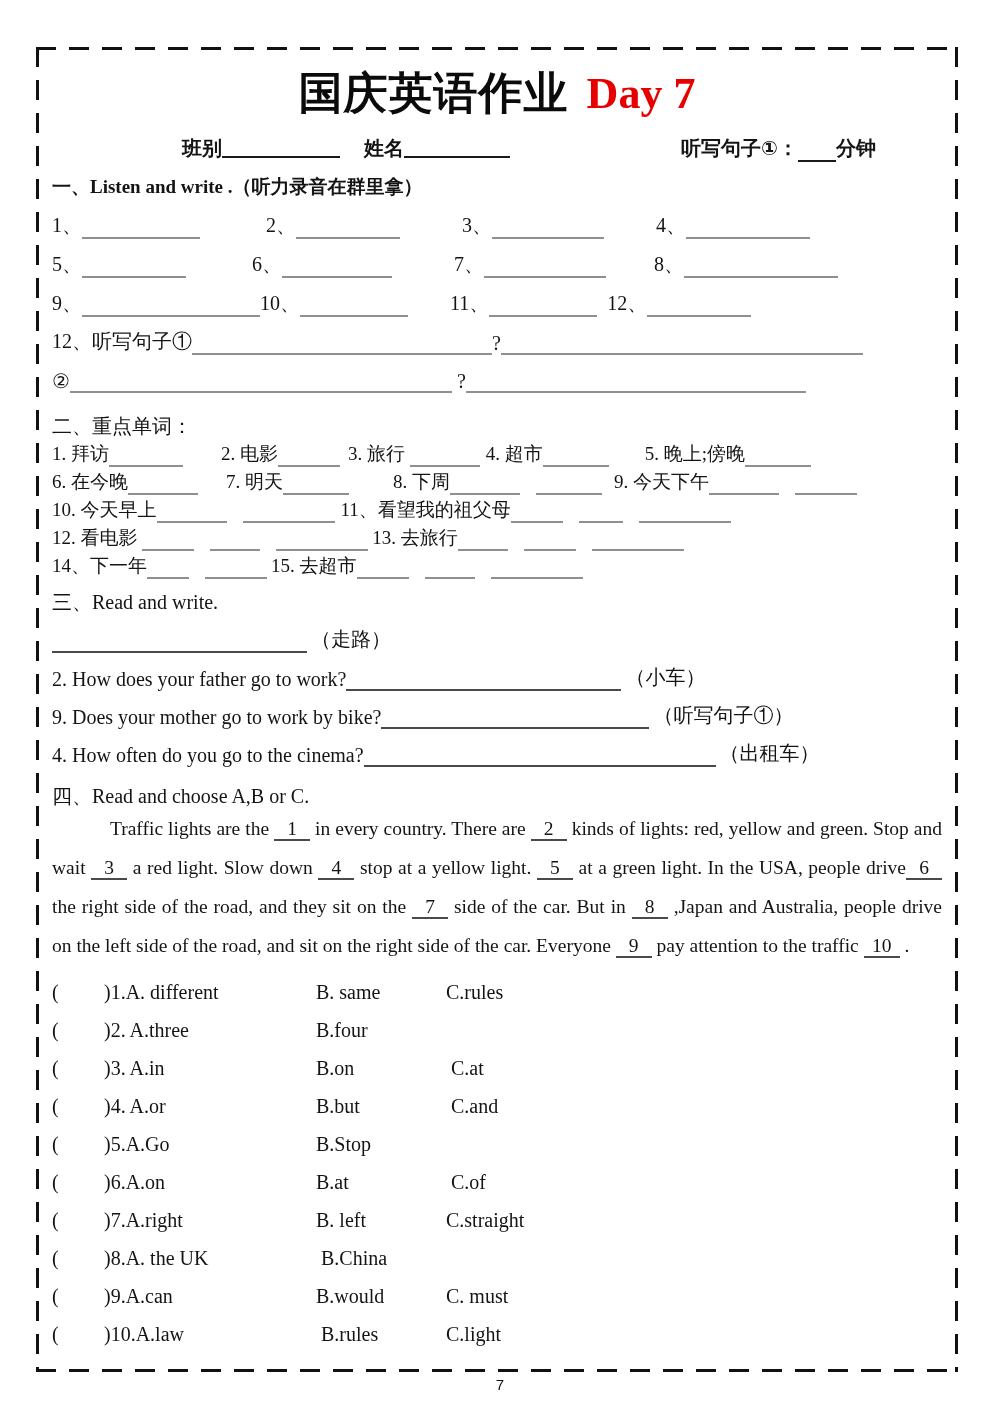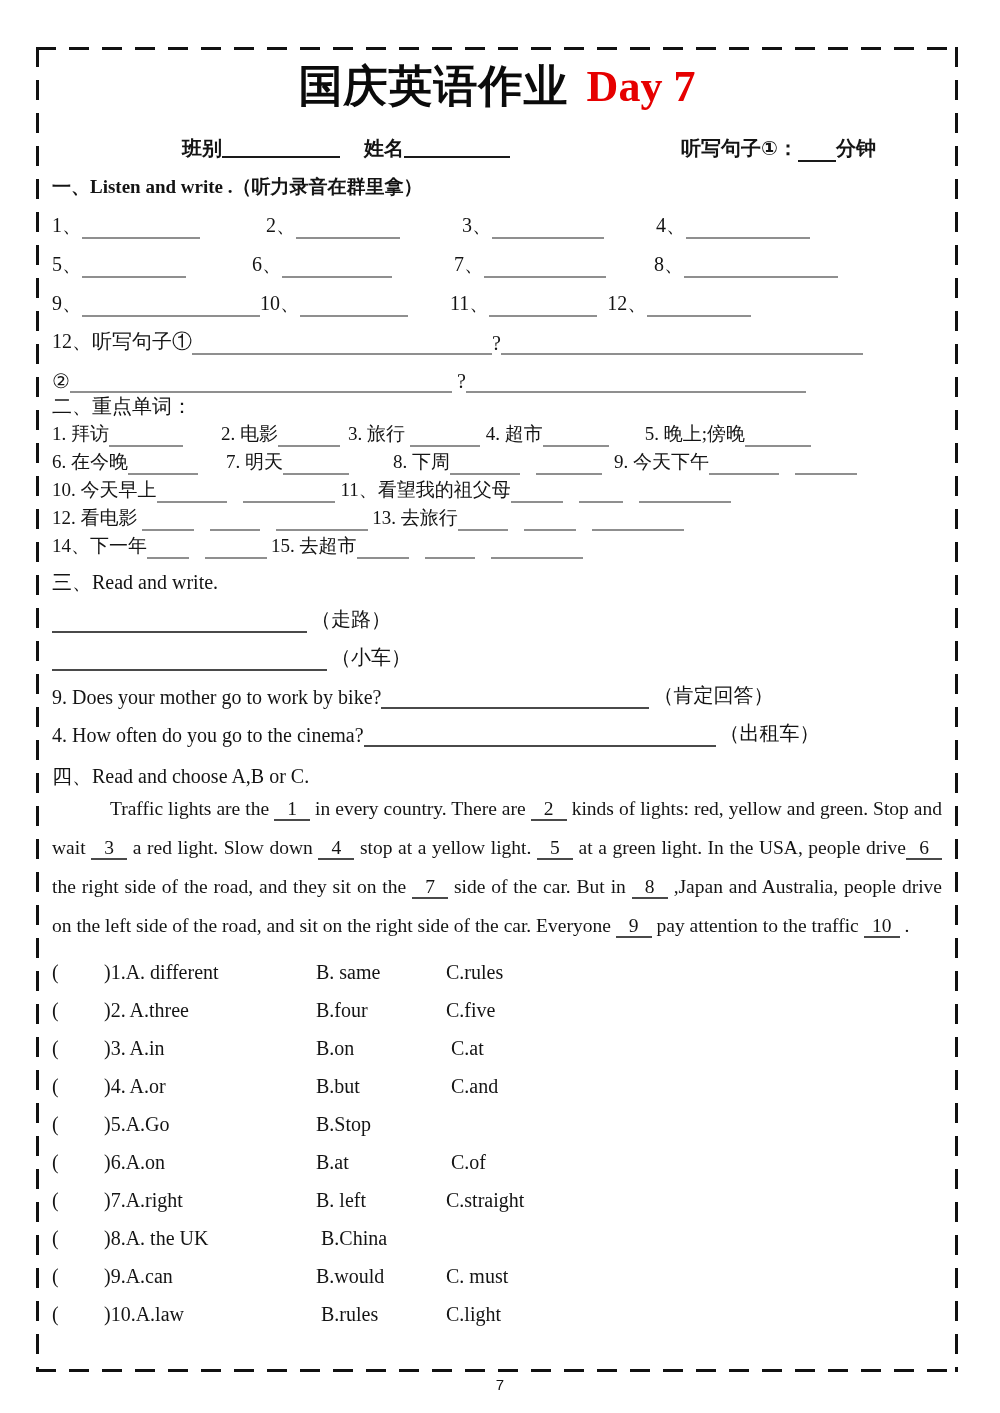--- a/index.html
+++ b/index.html
@@ -17,21 +17,21 @@
     background:repeating-linear-gradient(90deg,#111 0 20px,transparent 20px 33px);}
   .edge-left{left:0;top:0;bottom:0;width:3px;
     background:repeating-linear-gradient(180deg,#111 0 20px,transparent 20px 33px);}
   .edge-right{right:0;top:0;bottom:0;width:3px;
     background:repeating-linear-gradient(180deg,#111 0 20px,transparent 20px 33px);}
 
   .content{position:absolute;left:36px;top:47px;width:922px;box-sizing:border-box;
     padding:8px 16px 0 16px;}
 
   
-  .title-row{text-align:center;margin-top:4px;height:54px;line-height:54px;white-space:nowrap;}
+  .title-row{text-align:center;margin-top:4px;height:54px;line-height:68px;white-space:nowrap;}
   .title-cn{font-family:"Liberation Sans","DejaVu Sans",sans-serif;font-weight:bold;
     font-size:44px;letter-spacing:1px;color:#0b0b0b;}
   .title-day{font-family:"Liberation Serif","DejaVu Serif",serif;font-weight:bold;
     font-size:44px;margin-left:14px;}
 
   
   .header-row{display:flex;align-items:flex-start;margin-top:22px;height:27px;
     font-family:"Liberation Sans","DejaVu Sans",sans-serif;font-weight:bold;font-size:20px;}
   .blank{display:inline-block;height:1.05em;border-bottom:2px solid #8f8f8f;vertical-align:bottom;}
   .blank.dark{border-bottom-color:#1a1a1a;}
@@ -147,43 +147,43 @@
           <span class="l-num">12、</span>
           <span class="blank" style="width: 104px;"></span>
         </span>
       </div>
     </div>
   <div id="dict-rows">
       <div class="dict-row" style="margin-top: 10px;"><span>12、听写句子①</span><span class="blank" style="width: 300px;"></span><span>?</span><span class="blank" style="width: 362px;"></span></div>
       <div class="dict-row" style="margin-top: 10px;"><span>②</span><span class="blank" style="width: 382px;"></span><span> ?</span><span class="blank" style="width: 340px;"></span></div>
     </div>
 
-  <div class="s-heading" style="margin-top:0;">二、重点单词：</div>
+  <div class="s-heading" style="margin-top:20px;">二、重点单词：</div>
   <div id="vocab-rows">
       <div class="vocab-row"><span class="vocab-item" style="margin-right: 38px;"><span class="v-label">1. 拜访</span><span class="blank" style="width: 74px;"></span></span><span class="vocab-item" style="margin-right: 8px;"><span class="v-label">2. 电影</span><span class="blank" style="width: 62px;"></span></span><span class="vocab-item" style="margin-right: 6px;"><span class="v-label">3. 旅行 </span><span class="blank" style="width: 70px;"></span></span><span class="vocab-item" style="margin-right: 36px;"><span class="v-label">4. 超市</span><span class="blank" style="width: 66px;"></span></span><span class="vocab-item" style="margin-right: 0px;"><span class="v-label">5. 晚上;傍晚</span><span class="blank" style="width: 66px;"></span></span></div>
       <div class="vocab-row"><span class="vocab-item" style="margin-right: 28px;"><span class="v-label">6. 在今晚</span><span class="blank" style="width: 70px;"></span></span><span class="vocab-item" style="margin-right: 44px;"><span class="v-label">7. 明天</span><span class="blank" style="width: 66px;"></span></span><span class="vocab-item" style="margin-right: 12px;"><span class="v-label">8. 下周</span><span class="blank" style="width: 70px;"></span><span class="blank" style="width: 66px; margin-left: 16px;"></span></span><span class="vocab-item" style="margin-right: 0px;"><span class="v-label">9. 今天下午</span><span class="blank" style="width: 70px;"></span><span class="blank" style="width: 62px; margin-left: 16px;"></span></span></div>
       <div class="vocab-row"><span class="vocab-item" style="margin-right: 6px;"><span class="v-label">10. 今天早上</span><span class="blank" style="width: 70px;"></span><span class="blank" style="width: 92px; margin-left: 16px;"></span></span><span class="vocab-item" style="margin-right: 0px;"><span class="v-label">11、看望我的祖父母</span><span class="blank" style="width: 52px;"></span><span class="blank" style="width: 44px; margin-left: 16px;"></span><span class="blank" style="width: 92px; margin-left: 16px;"></span></span></div>
       <div class="vocab-row"><span class="vocab-item" style="margin-right: 4px;"><span class="v-label">12. 看电影 </span><span class="blank" style="width: 52px;"></span><span class="blank" style="width: 50px; margin-left: 16px;"></span><span class="blank" style="width: 92px; margin-left: 16px;"></span></span><span class="vocab-item" style="margin-right: 0px;"><span class="v-label">13. 去旅行</span><span class="blank" style="width: 50px;"></span><span class="blank" style="width: 52px; margin-left: 16px;"></span><span class="blank" style="width: 92px; margin-left: 16px;"></span></span></div>
       <div class="vocab-row"><span class="vocab-item" style="margin-right: 4px;"><span class="v-label">14、下一年</span><span class="blank" style="width: 42px;"></span><span class="blank" style="width: 62px; margin-left: 16px;"></span></span><span class="vocab-item" style="margin-right: 0px;"><span class="v-label">15. 去超市</span><span class="blank" style="width: 52px;"></span><span class="blank" style="width: 50px; margin-left: 16px;"></span><span class="blank" style="width: 92px; margin-left: 16px;"></span></span></div>
     </div>
 
   <div class="s-heading" style="margin-top:10px;">三、Read and write.</div>
   <div id="question-rows">
       <div class="q-row"><span class="blank mid" style="width: 255px;"></span><span class="q-hint" style="margin-left: 4px;">（走路）</span></div>
-      <div class="q-row"><span class="blank mid" style="width: 275px;"></span><span class="q-hint" style="margin-left: 4px;">（小车）</span></div>
-      <div class="q-row"><span class="q-text">9. Does your mother go to work by bike?</span><span class="blank mid" style="width: 268px;"></span><span class="q-hint" style="margin-left: 4px;">（肯定回答）</span></div>
+      <div class="q-row"><span class="q-text">2. How does your father go to work?</span><span class="blank mid" style="width: 275px;"></span><span class="q-hint" style="margin-left: 4px;">（小车）</span></div>
+      <div class="q-row"><span class="q-text">9. Does your mother go to work by bike?</span><span class="blank mid" style="width: 268px;"></span><span class="q-hint" style="margin-left: 4px;">（听写句子①）</span></div>
       <div class="q-row"><span class="q-text">4. How often do you go to the cinema?</span><span class="blank mid" style="width: 352px;"></span><span class="q-hint" style="margin-left: 4px;">（出租车）</span></div>
     </div>
 
   <div class="s-heading" style="margin-top:16px;">四、Read and choose A,B or C.</div>
   <p class="passage" id="passage"><span>Traffic lights are the </span><span class="pnum">1</span><span> in every country. There are </span><span class="pnum">2</span><span> kinds of lights: red, yellow and green. Stop and wait </span><span class="pnum">3</span><span> a red light. Slow down </span><span class="pnum">4</span><span> stop at a yellow light. </span><span class="pnum">5</span><span> at a green light. In the USA, people drive</span><span class="pnum">6</span><span> the right side of the road, and they sit on the </span><span class="pnum">7</span><span> side of the car. But in </span><span class="pnum">8</span><span> ,Japan and Australia, people drive on the left side of the road, and sit on the right side of the car. Everyone </span><span class="pnum">9</span><span> pay attention to the traffic </span><span class="pnum">10</span><span> .</span></p>
 
   <div class="choices" id="choices">
       <div class="choice-row"><span>(</span><span>)1.A. different</span><span>B. same</span><span>C.rules</span></div>
-      <div class="choice-row"><span>(</span><span>)2. A.three</span><span>B.four</span><span>C.five</span></div>
+      <div class="choice-row"><span>(</span><span>)2. A.three</span><span>B.four</span></div>
       <div class="choice-row"><span>(</span><span>)3. A.in</span><span>B.on</span><span> C.at</span></div>
       <div class="choice-row"><span>(</span><span>)4. A.or</span><span>B.but</span><span> C.and</span></div>
       <div class="choice-row"><span>(</span><span>)5.A.Go</span><span>B.Stop</span></div>
       <div class="choice-row"><span>(</span><span>)6.A.on</span><span>B.at</span><span> C.of</span></div>
       <div class="choice-row"><span>(</span><span>)7.A.right</span><span>B. left</span><span>C.straight</span></div>
       <div class="choice-row"><span>(</span><span>)8.A. the UK</span><span> B.China</span></div>
       <div class="choice-row"><span>(</span><span>)9.A.can</span><span>B.would</span><span>C. must</span></div>
       <div class="choice-row"><span>(</span><span>)10.A.law</span><span> B.rules</span><span>C.light</span></div>
     </div>
 

